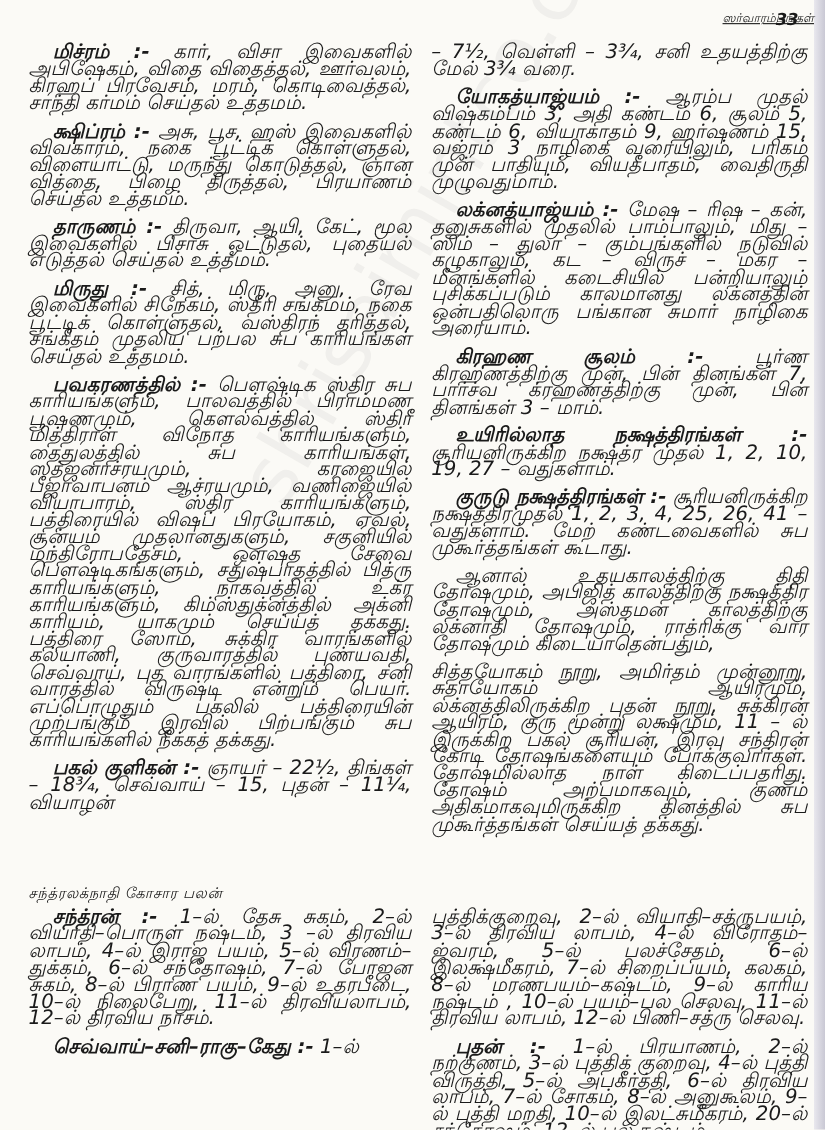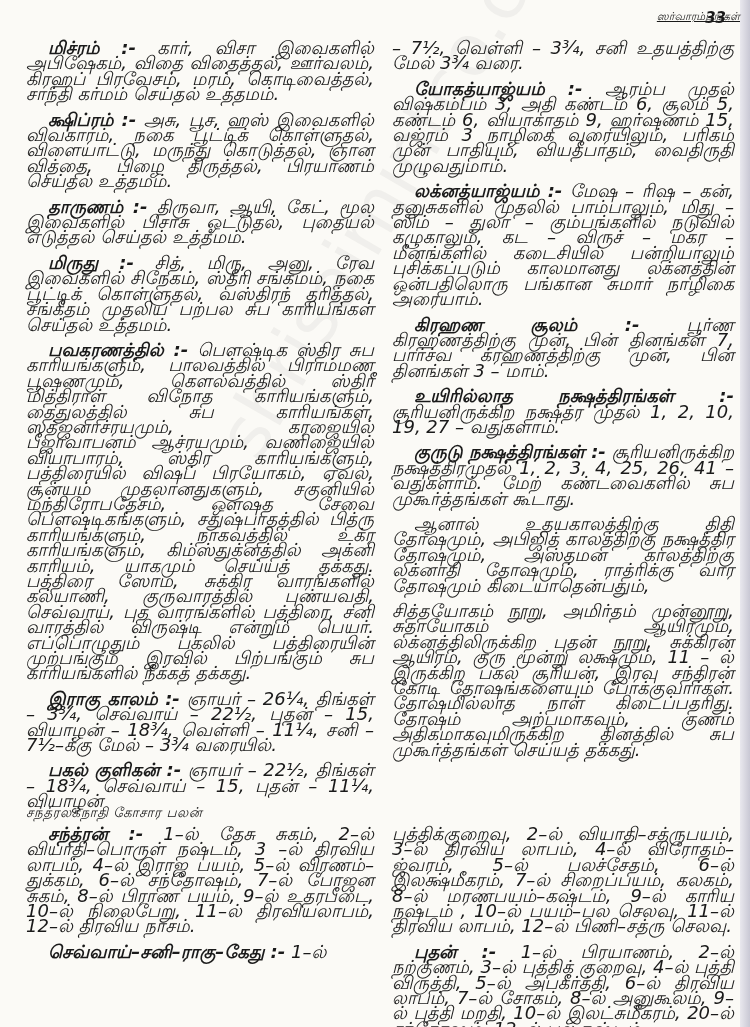--- a/index.html
+++ b/index.html
@@ -58,21 +58,20 @@
   <div class="running-title">ஸர்வாரம்பங்கள்</div>
   <div class="page-number">33</div>
 </div>
 
 <div class="col col-left">
   <p class="para"><span class="term">மிச்ரம் :-</span><span> கார், விசா இவைகளில் அபிஷேகம், விதை விதைத்தல், ஊர்வலம், கிரஹப் பிரவேசம், மரம், கொடிவைத்தல், சாந்தி கர்மம் செய்தல் உத்தமம்.</span></p>
   <p class="para"><span class="term">க்ஷிப்ரம் :-</span><span> அசு, பூச, ஹஸ் இவைகளில் விவகாரம், நகை பூட்டிக் கொள்ளுதல், விளையாட்டு, மருந்து கொடுத்தல், ஞான வித்தை, பிழை திருத்தல், பிரயாணம் செய்தல் உத்தமம்.</span></p>
   <p class="para"><span class="term">தாருணம் :-</span><span> திருவா, ஆயி, கேட், மூல இவைகளில் பிசாசு ஓட்டுதல், புதையல் எடுத்தல் செய்தல் உத்தமம்.</span></p>
   <p class="para"><span class="term">மிருது :-</span><span> சித், மிரு, அனு, ரேவ இவைகளில் சிநேகம், ஸ்தீரி சங்கமம், நகை பூட்டிக் கொள்ளுதல், வஸ்திரந் தரித்தல், சங்கீதம் முதலிய பற்பல சுப காரியங்கள் செய்தல் உத்தமம்.</span></p>
   <p class="para"><span class="term">பவகரணத்தில் :-</span><span> பௌஷ்டிக ஸ்திர சுப காரியங்களும், பாலவத்தில் பிராம்மண பூஷணமும், கௌலவத்தில் ஸ்திரீ மித்திராள் விநோத காரியங்களும், தைதுலத்தில் சுப காரியங்கள், ஸத்ஜனாச்ரயமும், கரஜையில் பீஜாவாபனம் ஆச்ரயமும், வணிஜையில் வியாபாரம், ஸ்திர காரியங்களும், பத்திரையில் விஷப் பிரயோகம், ஏவல், சூன்யம் முதலானதுகளும், சகுனியில் மந்திரோபதேசம், ஔஷத சேவை பௌஷ்டிகங்களும், சதுஷ்பாதத்தில் பித்ரு காரியங்களும், நாகவத்தில் உக்ர காரியங்களும், கிம்ஸ்துக்னத்தில் அக்னி காரியம், யாகமும் செய்யத் தக்கது. பத்திரை ஸோம, சுக்கிர வாரங்களில் கல்யாணி, குருவாரத்தில் புண்யவதி, செவ்வாய், புத வாரங்களில் பத்திரை, சனி வாரத்தில் விருஷ்டி என்றும் பெயர். எப்பொழுதும் பகலில் பத்திரையின் முற்பங்கும் இரவில் பிற்பங்கும் சுப காரியங்களில் நீக்கத் தக்கது.</span></p>
-  <p class="para"><span class="term">இராகு காலம் :-</span><span> ஞாயர் – 26¼, திங்கள் – 3¾, செவ்வாய் – 22½, புதன் – 15, வியாழன் – 18¾, வெள்ளி – 11¼, சனி – 7½–க்கு மேல் – 3¾ வரையில்.</span></p>
   <p class="para"><span class="term">பகல் குளிகன் :-</span><span> ஞாயர் – 22½, திங்கள் – 18¾, செவ்வாய் – 15, புதன் – 11¼, வியாழன்</span></p>
 </div>
 
 <div class="col col-right">
   <p class="para noindent"><span>– 7½, வெள்ளி – 3¾, சனி உதயத்திற்கு மேல் 3¾ வரை.</span></p>
   <p class="para"><span class="term">யோகத்யாஜ்யம் :-</span><span> ஆரம்ப முதல் விஷ்கம்பம் 3, அதி கண்டம் 6, சூலம் 5, கண்டம் 6, வியாகாதம் 9, ஹர்ஷணம் 15, வஜ்ரம் 3 நாழிகை வரையிலும், பரிகம் முன் பாதியும், வியதீபாதம், வைதிருதி முழுவதுமாம்.</span></p>
   <p class="para"><span class="term">லக்னத்யாஜ்யம் :-</span><span> மேஷ – ரிஷ – கன், தனுசுகளில் முதலில் பாம்பாலும், மிது – ஸிம் – துலா – கும்பங்களில் நடுவில் கழுகாலும், கட – விருச் – மகர – மீனங்களில் கடைசியில் பன்றியாலும் புசிக்கப்படும் காலமானது லக்னத்தின் ஒன்பதிலொரு பங்கான சுமார் நாழிகை அரையாம்.</span></p>
   <p class="para"><span class="term">கிரஹண சூலம் :-</span><span> பூர்ண கிரஹணத்திற்கு முன், பின் தினங்கள் 7, பார்ச்வ க்ரஹணத்திற்கு முன், பின் தினங்கள் 3 – மாம்.</span></p>
   <p class="para"><span class="term">உயிரில்லாத நக்ஷத்திரங்கள் :-</span><span> சூரியனிருக்கிற நக்ஷத்ர முதல் 1, 2, 10, 19, 27 – வதுகளாம்.</span></p>
   <p class="para"><span class="term">குருடு நக்ஷத்திரங்கள் :-</span><span> சூரியனிருக்கிற நக்ஷத்திரமுதல் 1, 2, 3, 4, 25, 26, 41 – வதுகளாம். மேற் கண்டவைகளில் சுப முகூர்த்தங்கள் கூடாது.</span></p>

